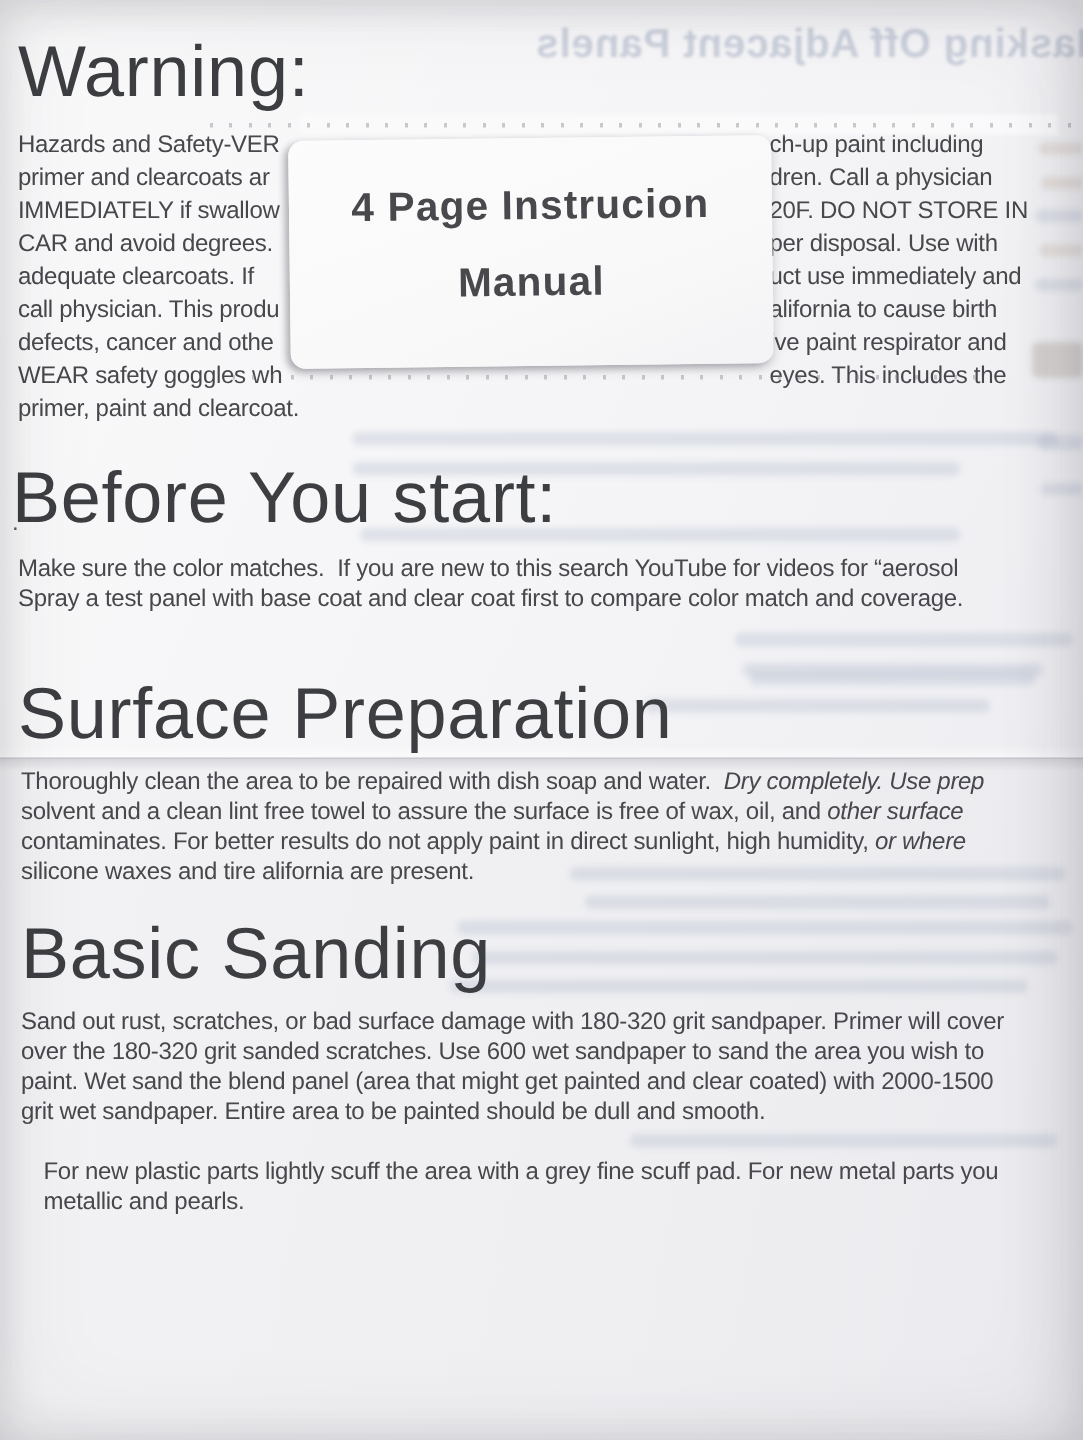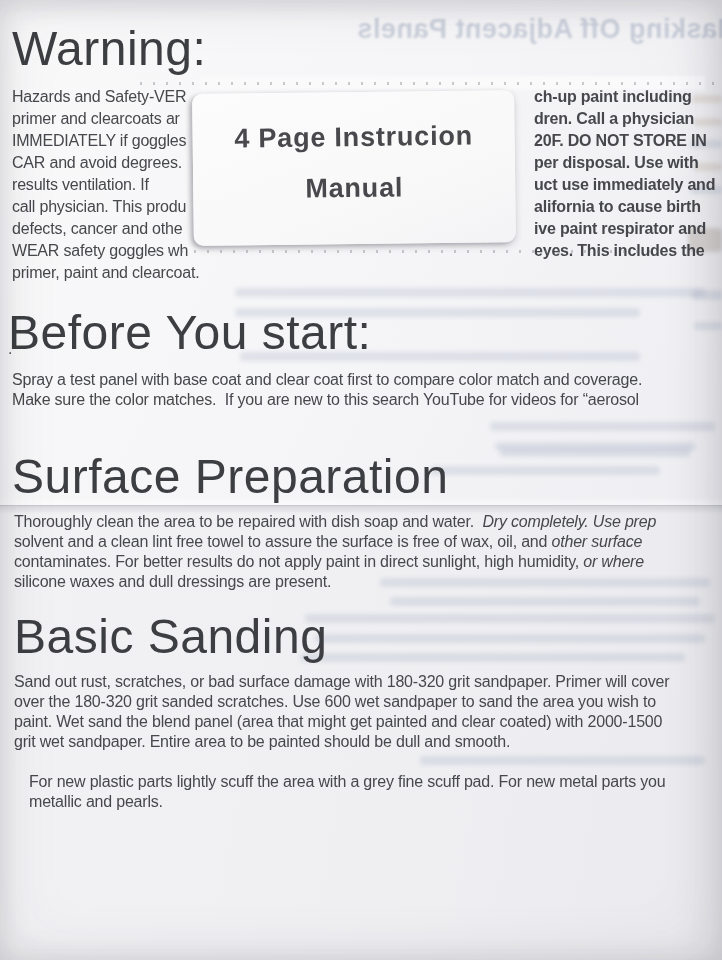--- a/index.html
+++ b/index.html
@@ -123,30 +123,30 @@
   <div class="gbar" style="left:690px;top:186px;width:32px;height:8px;"></div>
   <div class="gbar warm strong" style="left:688px;top:228px;width:34px;height:24px;"></div>
   <div class="gbar" style="left:692px;top:290px;width:30px;height:10px;"></div>
   <div class="gbar" style="left:694px;top:322px;width:28px;height:8px;"></div>
 
   <div class="h1" style="left:12px;top:22px;">Warning:</div>
 
   <div class="col" style="left:12px;top:86px;">
     <div class="bodyline">Hazards and Safety-VER</div>
     <div class="bodyline">primer and clearcoats ar</div>
-    <div class="bodyline">IMMEDIATELY if goggles</div>
+    <div class="bodyline">IMMEDIATELY if swallow</div>
     <div class="bodyline">CAR and avoid degrees.</div>
-    <div class="bodyline">results ventilation. If</div>
+    <div class="bodyline">adequate clearcoats. If</div>
     <div class="bodyline">call physician. This produ</div>
     <div class="bodyline">defects, cancer and othe</div>
     <div class="bodyline">WEAR safety goggles wh</div>
     <div class="bodyline">primer, paint and clearcoat.</div>
   </div>
 
-  <div class="col" style="left:534px;top:86px;font-weight:bold;">
+  <div class="col" style="left:513px;top:86px;">
     <div class="bodyline">ch-up paint including</div>
     <div class="bodyline">dren. Call a physician</div>
     <div class="bodyline">20F. DO NOT STORE IN</div>
     <div class="bodyline">per disposal. Use with</div>
     <div class="bodyline">uct use immediately and</div>
     <div class="bodyline">alifornia to cause birth</div>
     <div class="bodyline">ive paint respirator and</div>
     <div class="bodyline">eyes. This includes the</div>
   </div>
 
@@ -157,31 +157,31 @@
     <div class="sticker-line1">4 Page Instrucion</div>
     <div class="sticker-line2">Manual</div>
   </div>
 
   <div class="tear" style="left:155px;top:250px;width:495px;"></div>
 
   <div class="h1" style="left:8px;top:306px;">Before You start:</div>
   <div class="stray" style="left:8px;top:340px;">.</div>
 
   <div class="col para" style="left:12px;top:370px;">
+    <div class="bodyline">Make sure the color matches.  If you are new to this search YouTube for videos for “aerosol</div>
     <div class="bodyline">Spray a test panel with base coat and clear coat first to compare color match and coverage.</div>
-    <div class="bodyline">Make sure the color matches.  If you are new to this search YouTube for videos for “aerosol</div>
   </div>
 
   <div class="h1" style="left:12px;top:450px;">Surface Preparation</div>
 
   <div class="col para" style="left:14px;top:512px;">
     <div class="bodyline"><span>Thoroughly clean the area to be repaired with dish soap and water.  </span><span class="ital">Dry completely. Use prep</span></div>
     <div class="bodyline"><span>solvent and a clean lint free towel to assure the surface is free of wax, oil, and </span><span class="ital">other surface</span></div>
     <div class="bodyline"><span>contaminates. For better results do not apply paint in direct sunlight, high humidity, </span><span class="ital">or where</span></div>
-    <div class="bodyline"><span>silicone waxes and dull dressings are present.</span></div>
+    <div class="bodyline"><span>silicone waxes and tire alifornia are present.</span></div>
   </div>
 
   <div class="h1" style="left:14px;top:610px;">Basic Sanding</div>
 
   <div class="col para" style="left:14px;top:672px;">
     <div class="bodyline">Sand out rust, scratches, or bad surface damage with 180-320 grit sandpaper. Primer will cover</div>
     <div class="bodyline">over the 180-320 grit sanded scratches. Use 600 wet sandpaper to sand the area you wish to</div>
     <div class="bodyline">paint. Wet sand the blend panel (area that might get painted and clear coated) with 2000-1500</div>
     <div class="bodyline">grit wet sandpaper. Entire area to be painted should be dull and smooth.</div>
   </div>

